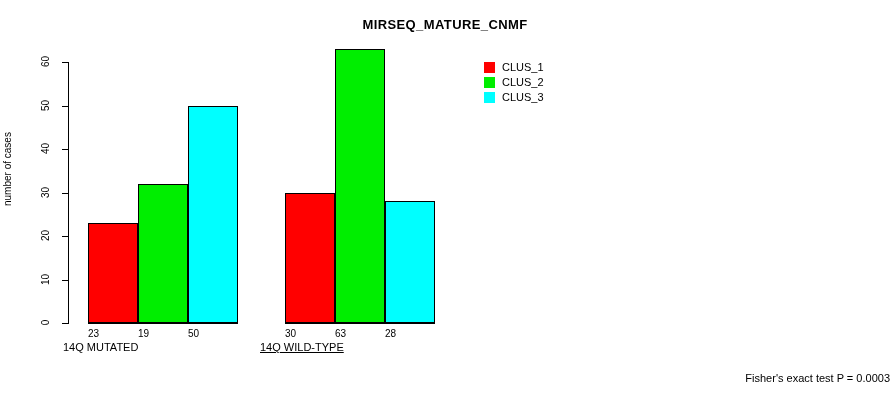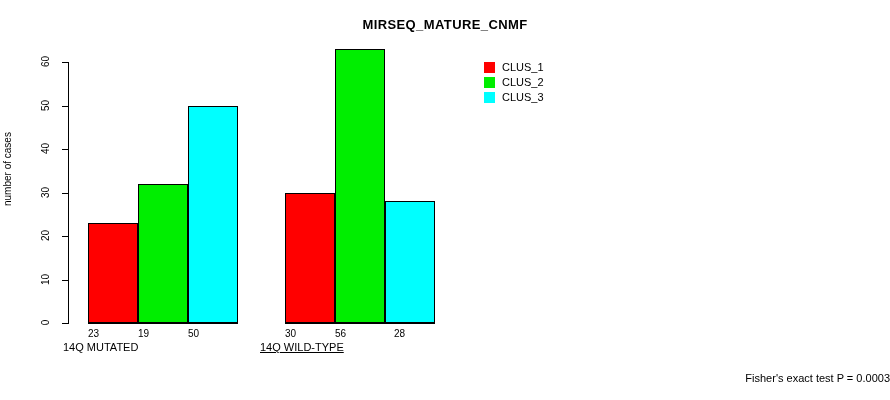--- a/index.html
+++ b/index.html
@@ -149,22 +149,22 @@
       <div class="bar" style="left: 188px; top: 105.5px; width: 50px; height: 217.5px; background: rgb(0, 255, 255);"></div>
       <div class="bar" style="left: 285px; top: 192.5px; width: 50px; height: 130.5px; background: rgb(255, 0, 0);"></div>
       <div class="bar" style="left: 335px; top: 48.95px; width: 50px; height: 274.05px; background: rgb(0, 238, 0);"></div>
       <div class="bar" style="left: 385px; top: 201.2px; width: 50px; height: 121.8px; background: rgb(0, 255, 255);"></div>
     </div>
   <div id="bar-values">
       <div class="bar-value" style="left: 88px; top: 328px;">23</div>
       <div class="bar-value" style="left: 138px; top: 328px;">19</div>
       <div class="bar-value" style="left: 188px; top: 328px;">50</div>
       <div class="bar-value" style="left: 285px; top: 328px;">30</div>
-      <div class="bar-value" style="left: 335px; top: 328px;">56</div>
-      <div class="bar-value" style="left: 394px; top: 328px;">28</div>
+      <div class="bar-value" style="left: 335px; top: 328px;">63</div>
+      <div class="bar-value" style="left: 385px; top: 328px;">28</div>
     </div>
   <div id="group-labels">
       <div class="group-label" style="left: 63px; top: 341px;">14Q MUTATED</div>
       <div class="group-label" style="left: 260px; top: 341px; text-decoration: underline;">14Q WILD-TYPE</div>
     </div>
 
   <div class="legend">
     <div class="legend-row">
       <span class="legend-swatch" style="background:#ff0000;"></span>
       <span class="legend-text">CLUS_1</span>

